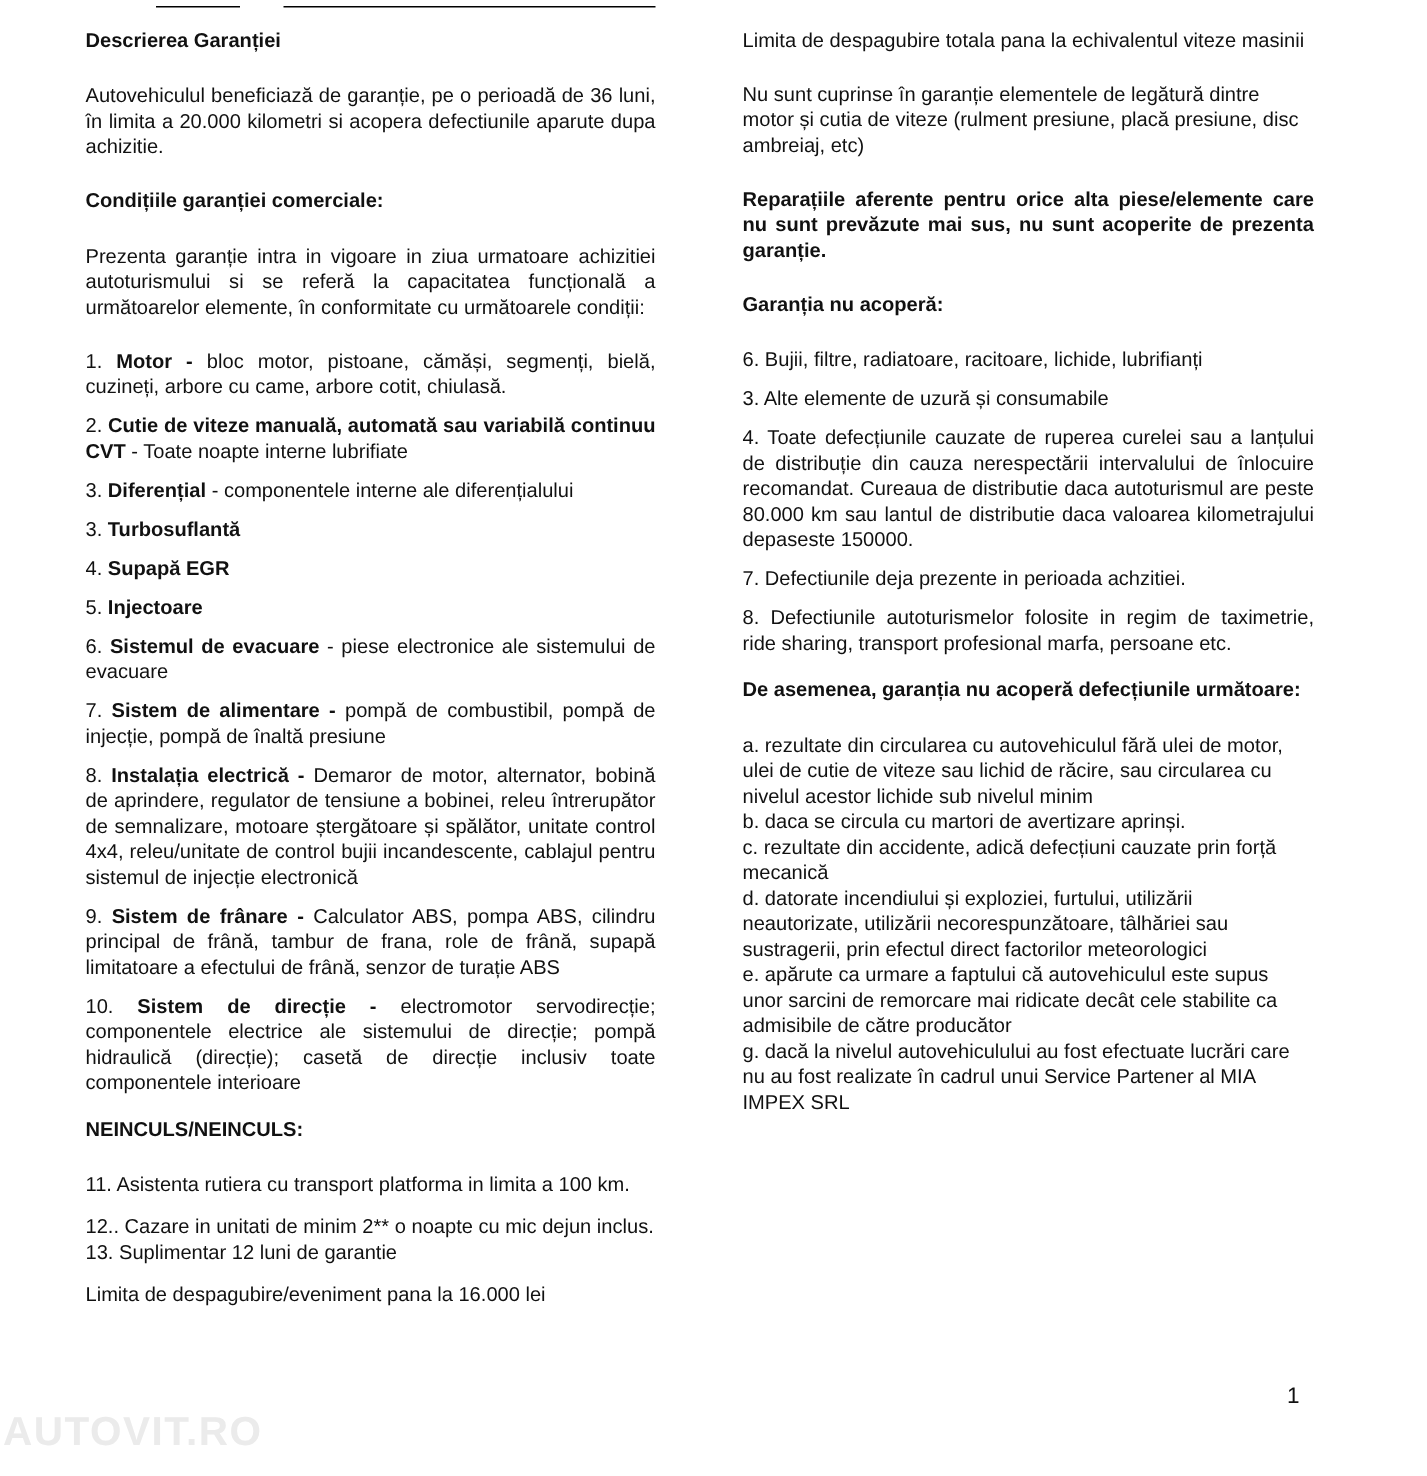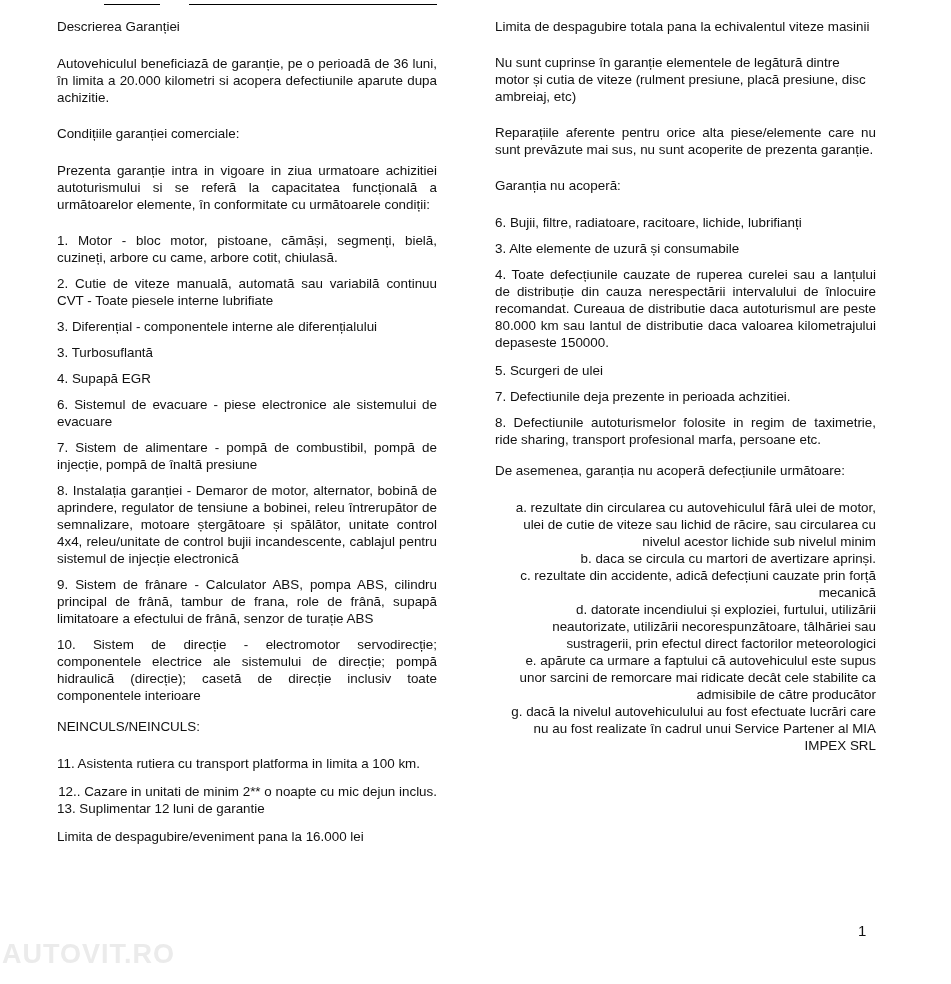--- a/index.html
+++ b/index.html
@@ -23,23 +23,23 @@
   }
   .column.left  { left: 57px;  width: 380px; }
   .column.right { left: 495px; width: 381px; }
 
   .block { margin: 0 0 9px 0; }
   .heading { font-weight: 700; margin: 14px 0 20px 0; }
   .para { margin: 0 0 19px 0; }
   .para-justify { margin: 0 0 19px 0; text-align: justify; }
   .item { margin: 0 0 9px 0; }
   .item-justify { margin: 0 0 9px 0; text-align: justify; }
-  .line { margin: 0; text-align: right; }
+  .line { margin: 0; }
   .spacer { margin-top: 11px; }
-  .bold { font-weight: 400; }
+  .bold { font-weight: 700; }
   .column > .block:first-child { margin-top: 0; }
 
   .cutoff-underline {
     position: absolute;
     top: 0;
     height: 4px;
     border-bottom: 1.5px solid #000;
   }
   .cutoff-a { left: 104px; width: 56px; }
   .cutoff-b { left: 189px; width: 248px; }
@@ -67,44 +67,44 @@
 
 <div class="cutoff-underline cutoff-a"></div>
 <div class="cutoff-underline cutoff-b"></div>
 
 <div class="column left">
     <div class="block heading"><span class="bold">Descrierea Garanției</span></div>
     <div class="block para-justify"><span>Autovehiculul beneficiază de garanție, pe o perioadă de 36 luni, în limita a 20.000 kilometri si acopera defectiunile aparute dupa achizitie.</span></div>
     <div class="block heading"><span class="bold">Condițiile garanției comerciale:</span></div>
     <div class="block para-justify"><span>Prezenta garanție intra in vigoare in ziua urmatoare achizitiei autoturismului si se referă la capacitatea funcțională a următoarelor elemente, în conformitate cu următoarele condiții:</span></div>
     <div class="block item-justify"><span>1.  </span><span class="bold">Motor - </span><span>bloc motor, pistoane, cămăși, segmenți, bielă, cuzineți, arbore cu came, arbore cotit, chiulasă.</span></div>
-    <div class="block item-justify"><span>2.  </span><span class="bold">Cutie de viteze manuală, automată sau variabilă continuu CVT</span><span> -  Toate piesele interne lubrifiate</span></div>
+    <div class="block item-justify"><span>2.  </span><span class="bold">Cutie de viteze manuală, automată sau variabilă continuu CVT</span><span> -  Toate noapte interne lubrifiate</span></div>
     <div class="block item"><span>3.  </span><span class="bold">Diferențial</span><span> - componentele interne ale diferențialului</span></div>
     <div class="block item"><span>3. </span><span class="bold">Turbosuflantă</span></div>
     <div class="block item"><span>4. </span><span class="bold">Supapă EGR</span></div>
+    <div class="block item"><span>5.  </span><span class="bold">Injectoare</span></div>
     <div class="block item-justify"><span>6. </span><span class="bold">Sistemul de evacuare</span><span> - piese electronice ale sistemului de evacuare</span></div>
     <div class="block item-justify"><span>7. </span><span class="bold">Sistem de alimentare - </span><span>pompă de combustibil, pompă de injecție, pompă de înaltă presiune</span></div>
-    <div class="block item-justify"><span>8. </span><span class="bold">Instalația garanției - </span><span>Demaror de motor, alternator, bobină de aprindere, regulator de tensiune a bobinei, releu întrerupător de semnalizare, motoare ștergătoare și spălător, unitate control 4x4, releu/unitate de control bujii incandescente, cablajul pentru sistemul de injecție electronică</span></div>
+    <div class="block item-justify"><span>8. </span><span class="bold">Instalația electrică - </span><span>Demaror de motor, alternator, bobină de aprindere, regulator de tensiune a bobinei, releu întrerupător de semnalizare, motoare ștergătoare și spălător, unitate control 4x4, releu/unitate de control bujii incandescente, cablajul pentru sistemul de injecție electronică</span></div>
     <div class="block item-justify"><span>9.  </span><span class="bold">Sistem de frânare - </span><span>Calculator ABS, pompa ABS, cilindru principal de frână, tambur de frana, role de frână, supapă limitatoare a efectului de frână, senzor de turație ABS</span></div>
     <div class="block item-justify"><span>10. </span><span class="bold">Sistem de direcție - </span><span> electromotor servodirecție; componentele electrice ale sistemului de direcție; pompă hidraulică (direcție); casetă de direcție inclusiv toate componentele interioare</span></div>
     <div class="block heading"><span class="bold">NEINCULS/NEINCULS:</span></div>
     <div class="block item"><span>11. Asistenta rutiera cu transport platforma in limita a 100 km.</span></div>
     <div class="block line spacer"><span>12.. Cazare in  unitati  de minim 2**  o noapte cu mic dejun inclus.</span></div>
     <div class="block item"><span>13. Suplimentar 12 luni de garantie</span></div>
     <div class="block para spacer"><span> Limita de despagubire/eveniment pana la 16.000 lei</span></div>
   </div>
 <div class="column right">
     <div class="block para"><span>Limita de despagubire totala pana la echivalentul viteze masinii</span></div>
     <div class="block para spacer"><span>Nu sunt cuprinse în garanție elementele de legătură dintre motor și cutia de viteze (rulment presiune, placă presiune, disc ambreiaj, etc)</span></div>
     <div class="block para-justify spacer"><span class="bold">Reparațiile aferente pentru orice alta piese/elemente care nu sunt prevăzute mai sus, nu sunt acoperite de prezenta garanție.</span></div>
     <div class="block heading"><span class="bold">Garanția nu acoperă:</span></div>
     <div class="block item"><span>6. Bujii, filtre, radiatoare, racitoare,  lichide, lubrifianți</span></div>
     <div class="block item"><span>3. Alte elemente de uzură și consumabile</span></div>
     <div class="block item-justify"><span>4.  Toate defecțiunile cauzate de ruperea curelei sau a lanțului de distribuție din cauza nerespectării intervalului de înlocuire recomandat. Cureaua de distributie daca autoturismul are peste 80.000 km sau lantul de distributie daca valoarea kilometrajului depaseste 150000.</span></div>
-    <div class="block item spacer"><span>5. Scurgeri  de ulei</span></div>
     <div class="block item"><span>7. Defectiunile deja  prezente in perioada achzitiei.</span></div>
     <div class="block item-justify"><span>8. Defectiunile autoturismelor  folosite in regim de taximetrie, ride sharing, transport profesional marfa, persoane etc.</span></div>
     <div class="block heading"><span class="bold">De asemenea, garanția nu acoperă defecțiunile următoare:</span></div>
     <div class="block line"><span>a. rezultate din circularea cu autovehiculul fără ulei de motor, ulei de cutie de viteze sau lichid de răcire, sau circularea cu nivelul acestor lichide sub nivelul minim</span></div>
     <div class="block line"><span>b. daca se circula cu martori de avertizare aprinși.</span></div>
     <div class="block line"><span>c. rezultate din accidente, adică defecțiuni cauzate prin forță mecanică</span></div>
     <div class="block line"><span>d. datorate incendiului și exploziei, furtului, utilizării neautorizate, utilizării necorespunzătoare, tâlhăriei sau sustragerii, prin efectul direct factorilor meteorologici</span></div>
     <div class="block line"><span>e. apărute ca urmare a faptului că autovehiculul este supus unor sarcini de remorcare mai ridicate decât cele stabilite ca admisibile de către producător</span></div>
     <div class="block line"><span>g. dacă la nivelul autovehiculului au fost efectuate lucrări care  nu au fost realizate în cadrul unui Service Partener al MIA IMPEX SRL</span></div>
   </div>

